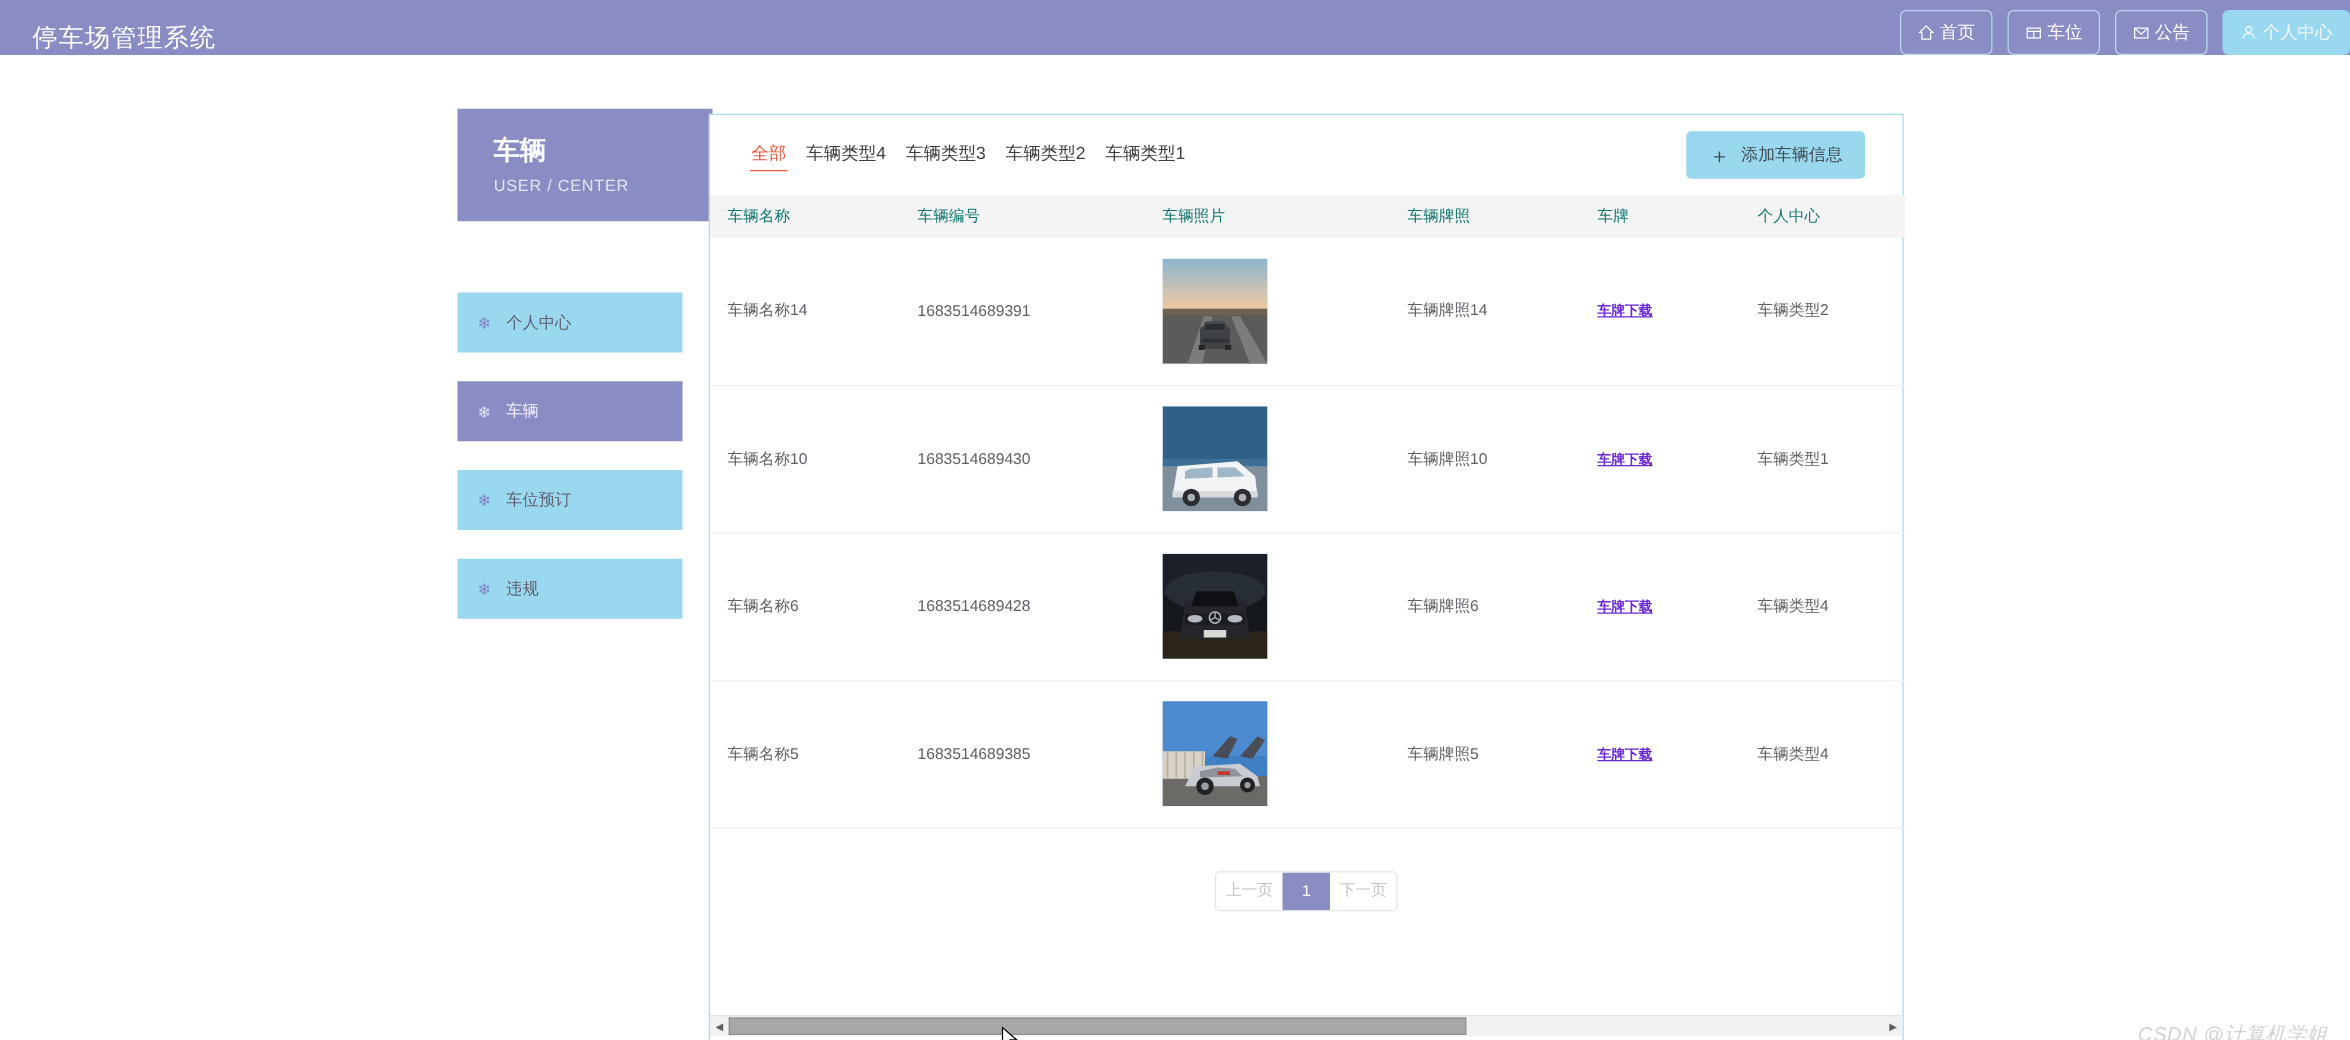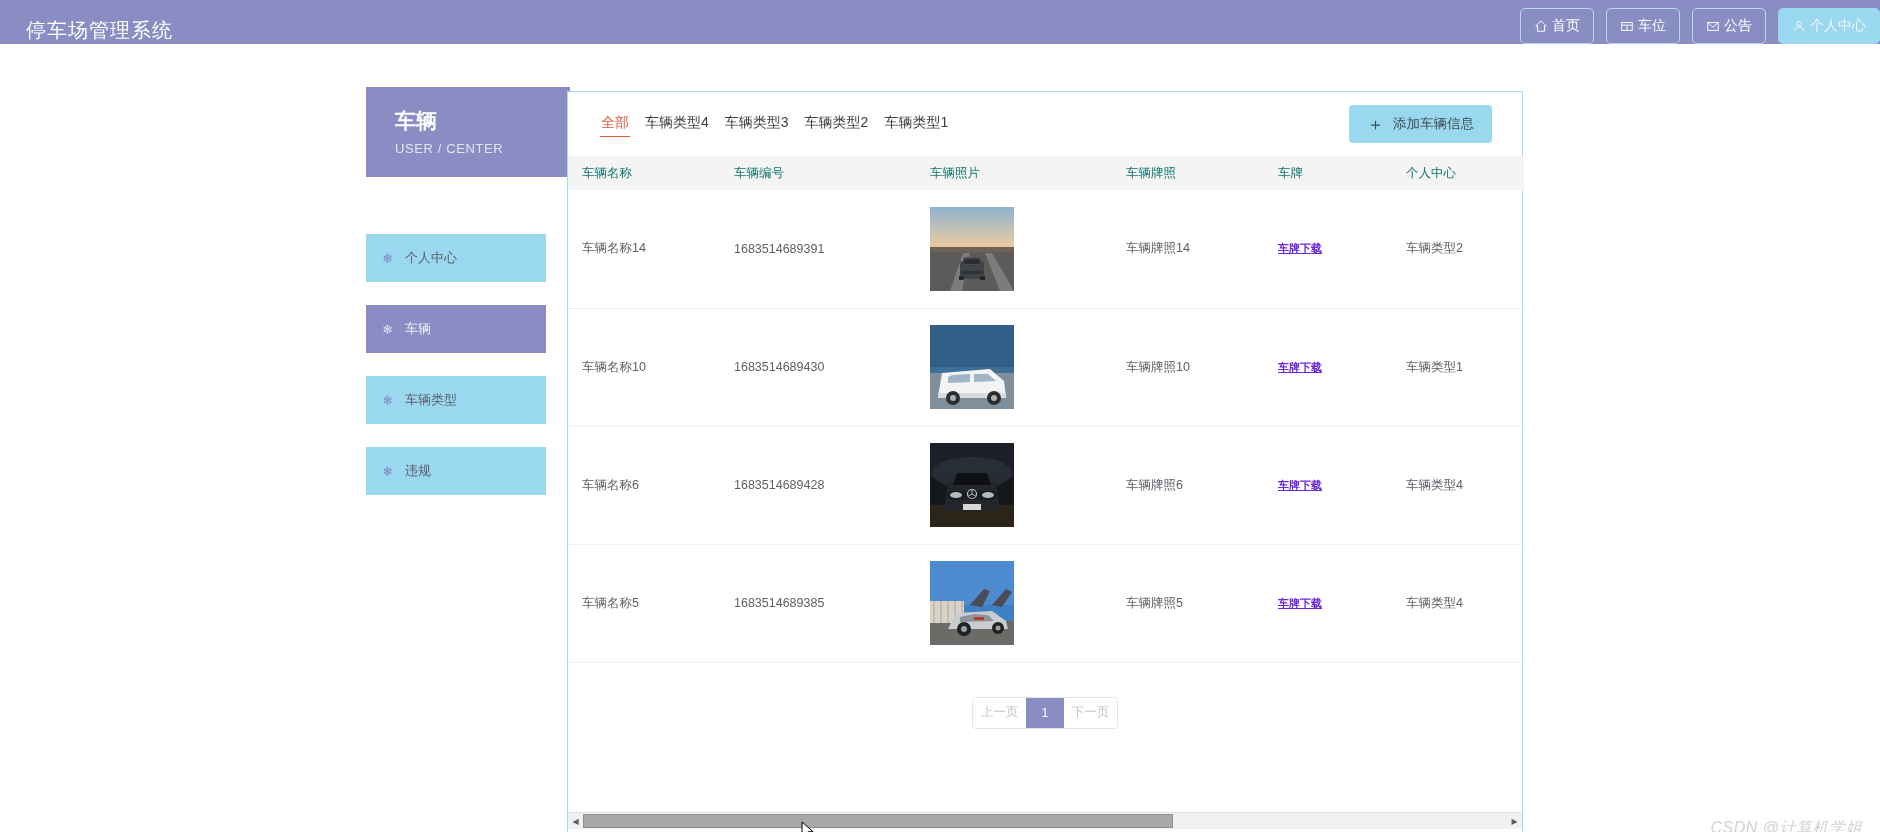--- a/index.html
+++ b/index.html
@@ -248,21 +248,21 @@
     <div class="side-item">
       <span class="snow">❄</span>
       <span class="label">个人中心</span>
     </div>
     <div class="side-item active">
       <span class="snow">❄</span>
       <span class="label">车辆</span>
     </div>
     <div class="side-item">
       <span class="snow">❄</span>
-      <span class="label">车辆类型</span>
+      <span class="label">车位预订</span>
     </div>
     <div class="side-item">
       <span class="snow">❄</span>
       <span class="label">违规</span>
     </div>
   </div>
 
   <div class="card">
 
     <div class="tabs-row">

